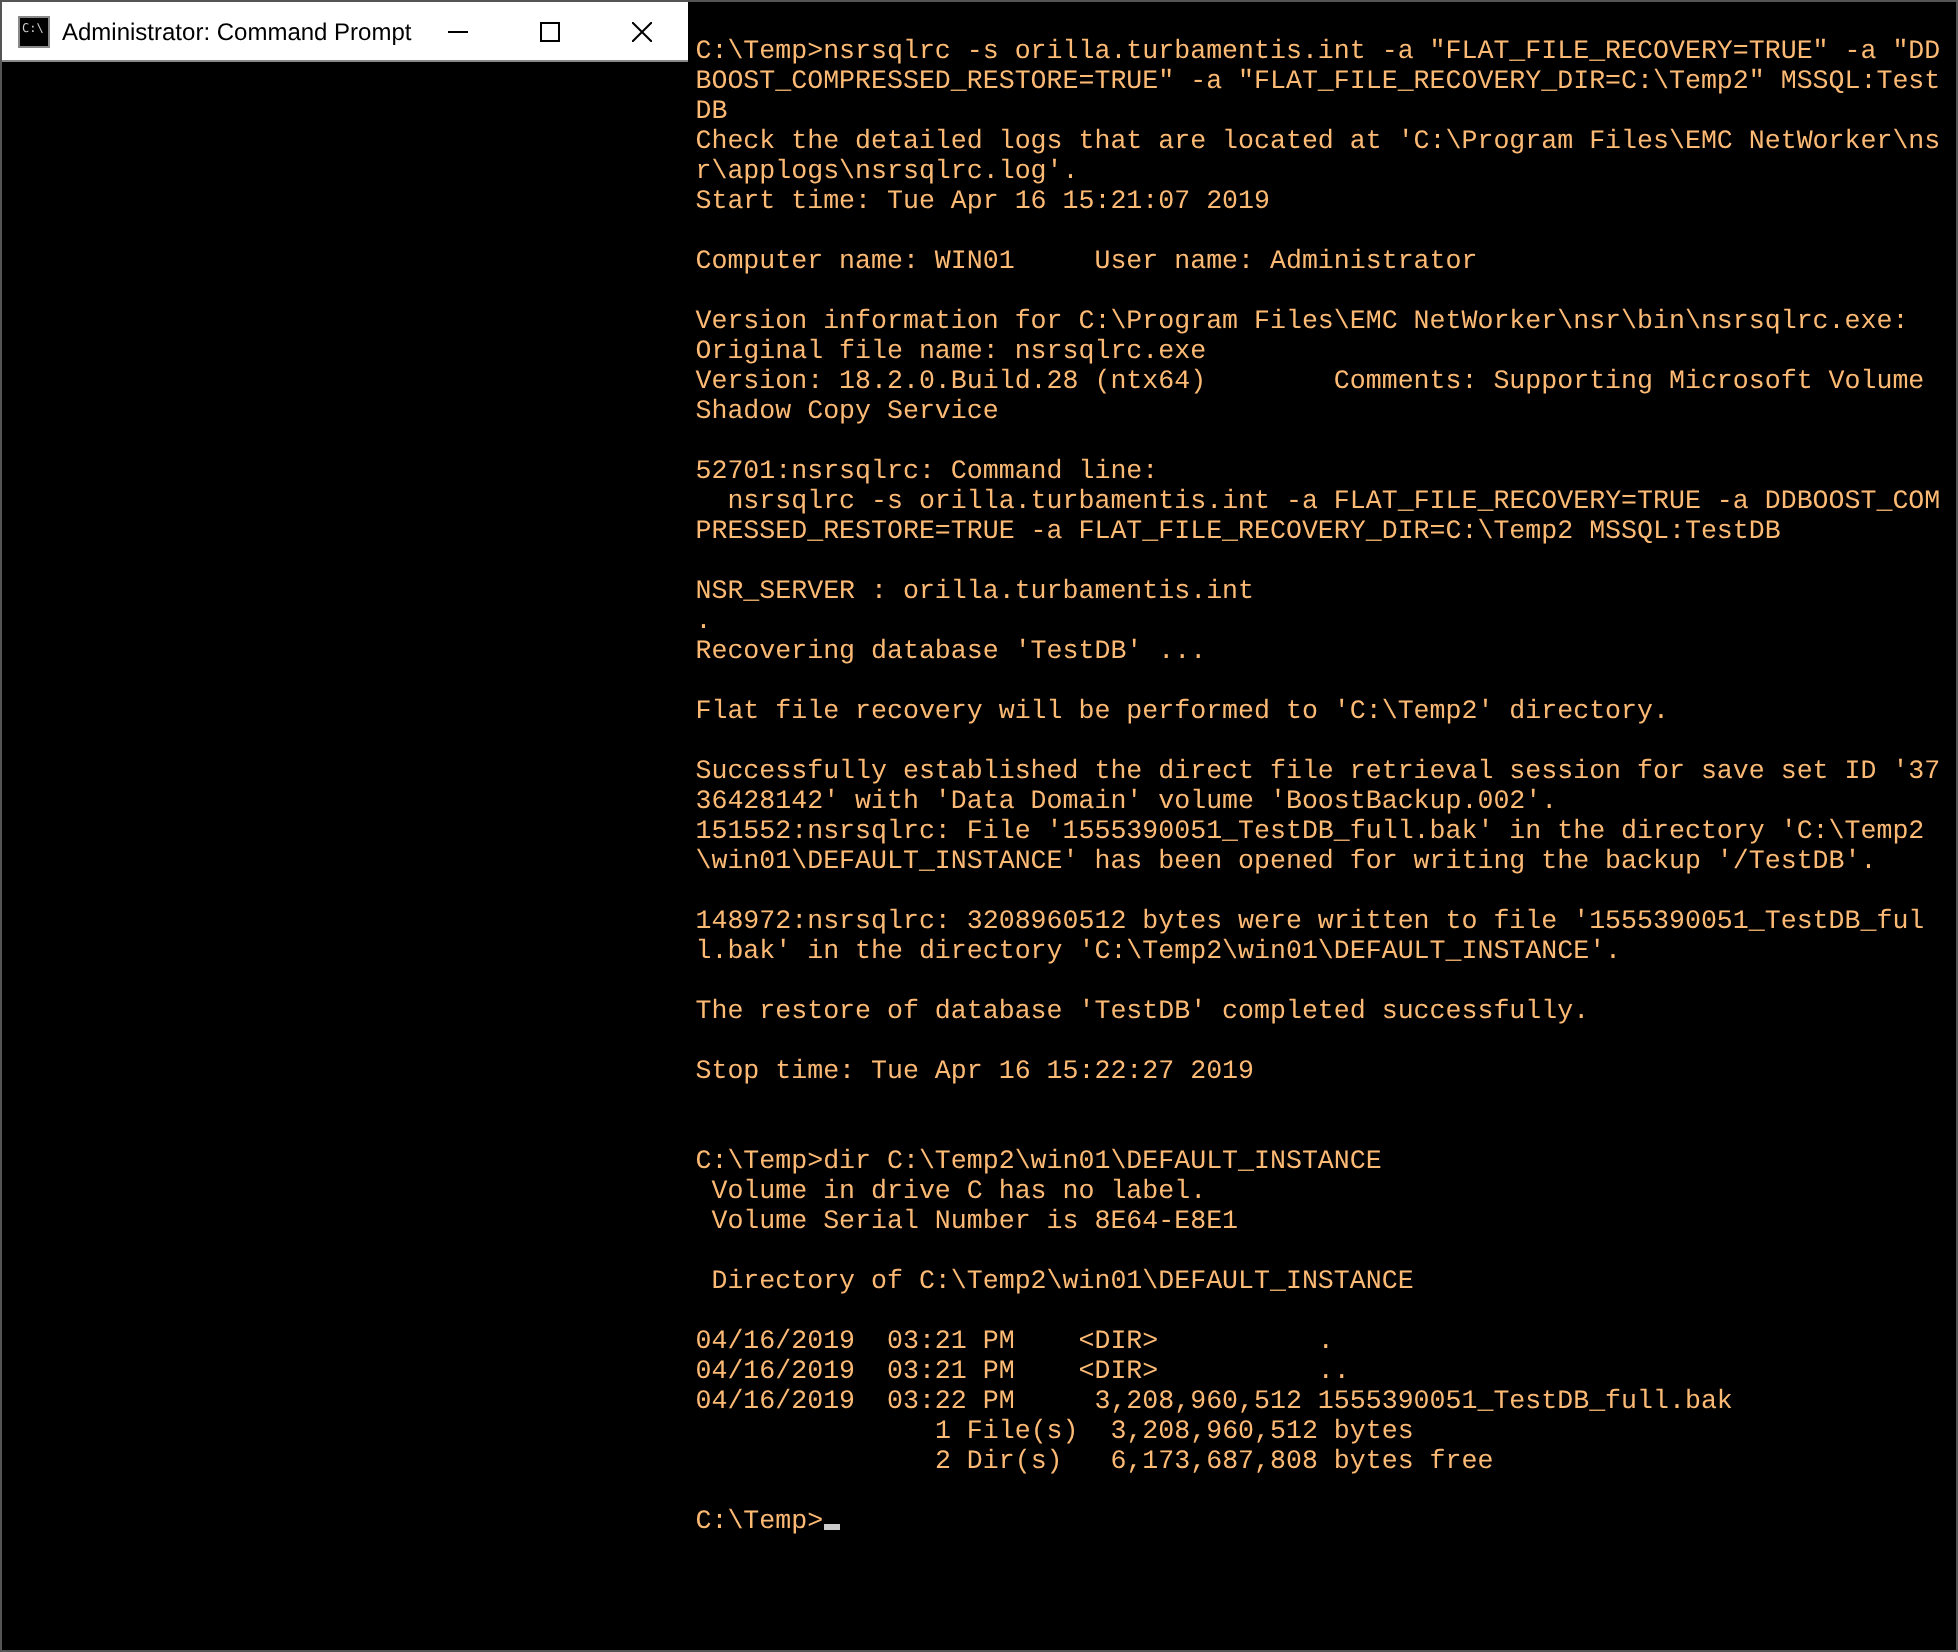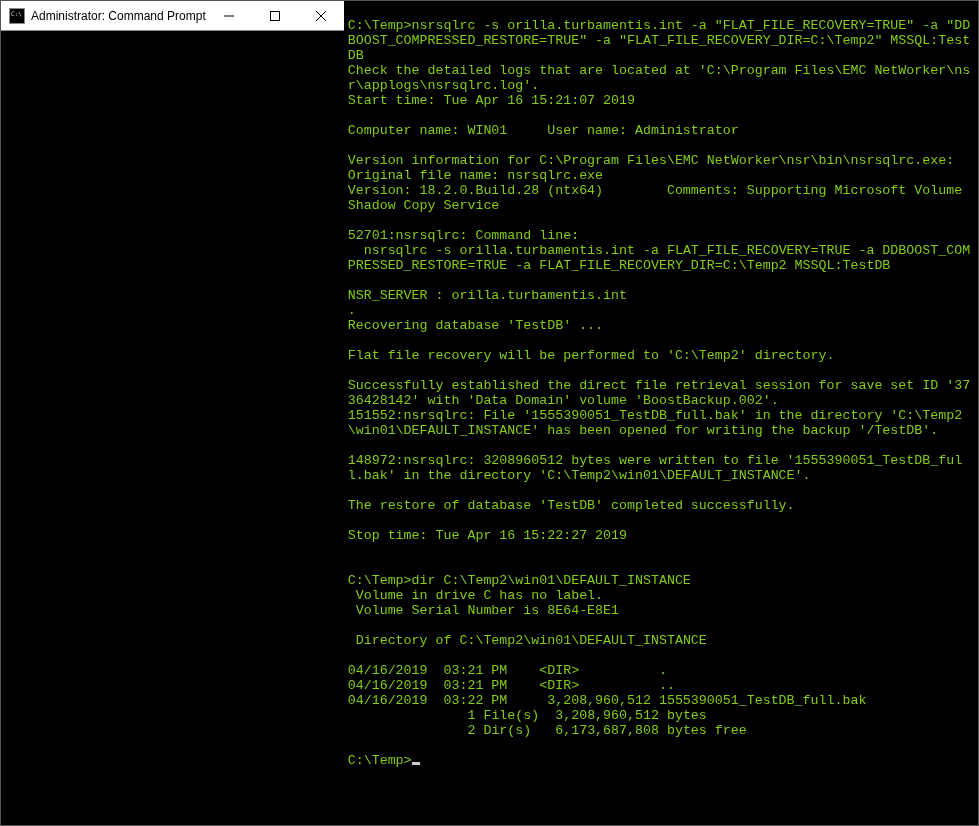--- a/index.html
+++ b/index.html
@@ -50,21 +50,21 @@
       display: flex;
       align-items: center;
       justify-content: center;
       cursor: pointer;
       color: #000;
     }
     .win-btn svg { width: 10px; height: 10px; }
     .terminal {
       flex: 1;
       background: #000;
-      color: #84cc16;
+      color: #fdba74;
       font-family: Consolas, "Courier New", monospace;
       font-size: 13.3px;
       line-height: 15px;
       padding: 2px 0 0 4px;
       white-space: pre-wrap;
       word-break: break-all;
       overflow: hidden;
     }
     .cursor {
       display: inline-block;

